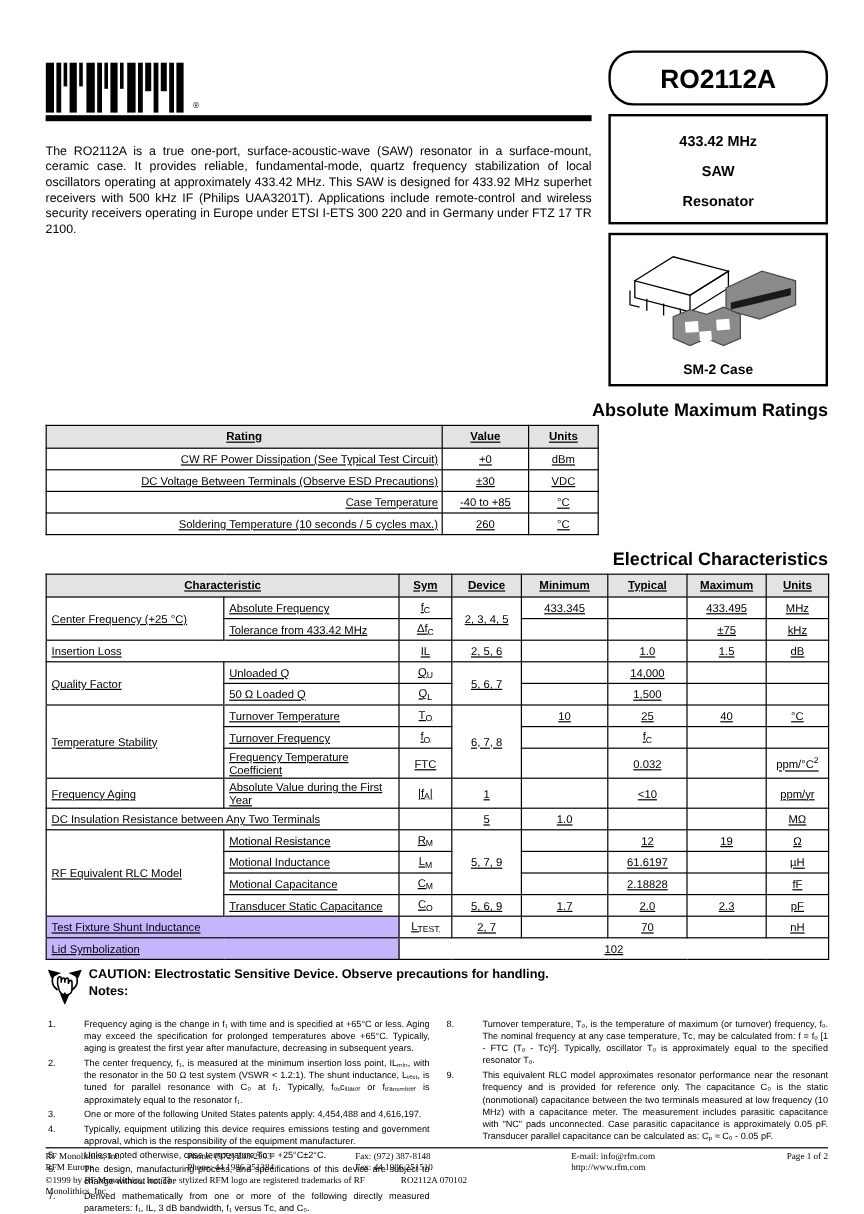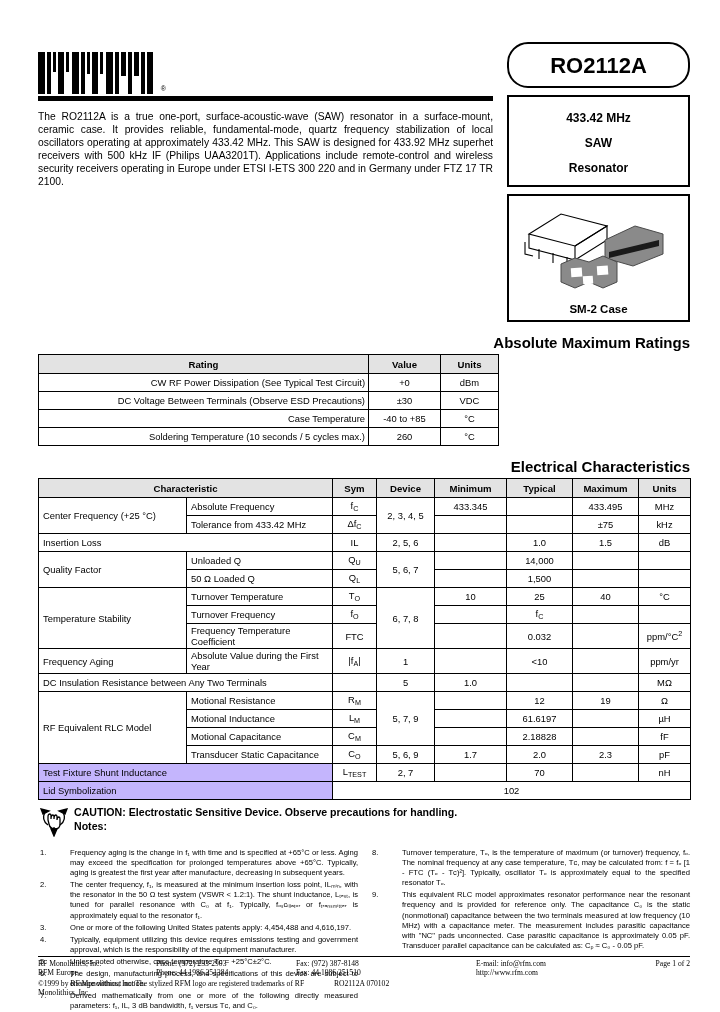--- a/index.html
+++ b/index.html
@@ -82,21 +82,21 @@
     position: absolute;
     left: 8px;
     top: -1px;
     font-size: 9px;
     font-style: normal;
   }
   .sup { font-size: 7.5px; vertical-align: super; }
 
   
   .desc {
-    margin-top: 9px;
+    margin-top: 19px;
     font-size: 10.3px;
     line-height: 13.1px;
     text-align: justify;
     width: 455px;
   }
 
   
   .box {
     border: 2px solid #000;
     text-align: center;
@@ -136,20 +136,21 @@
   .sec-title {
     font-size: 15px;
     font-weight: bold;
     margin: 12px 0 3px 0;
     text-align: right;
   }
   table {
     border-collapse: collapse;
     width: 100%;
     table-layout: fixed;
+    text-decoration: underline;
   }
   table td, table th {
     border: 1px solid #000;
     font-size: 9.4px;
     padding: 1px 3px;
     height: 15px;
     vertical-align: middle;
     font-weight: normal;
   }
   thead th {

